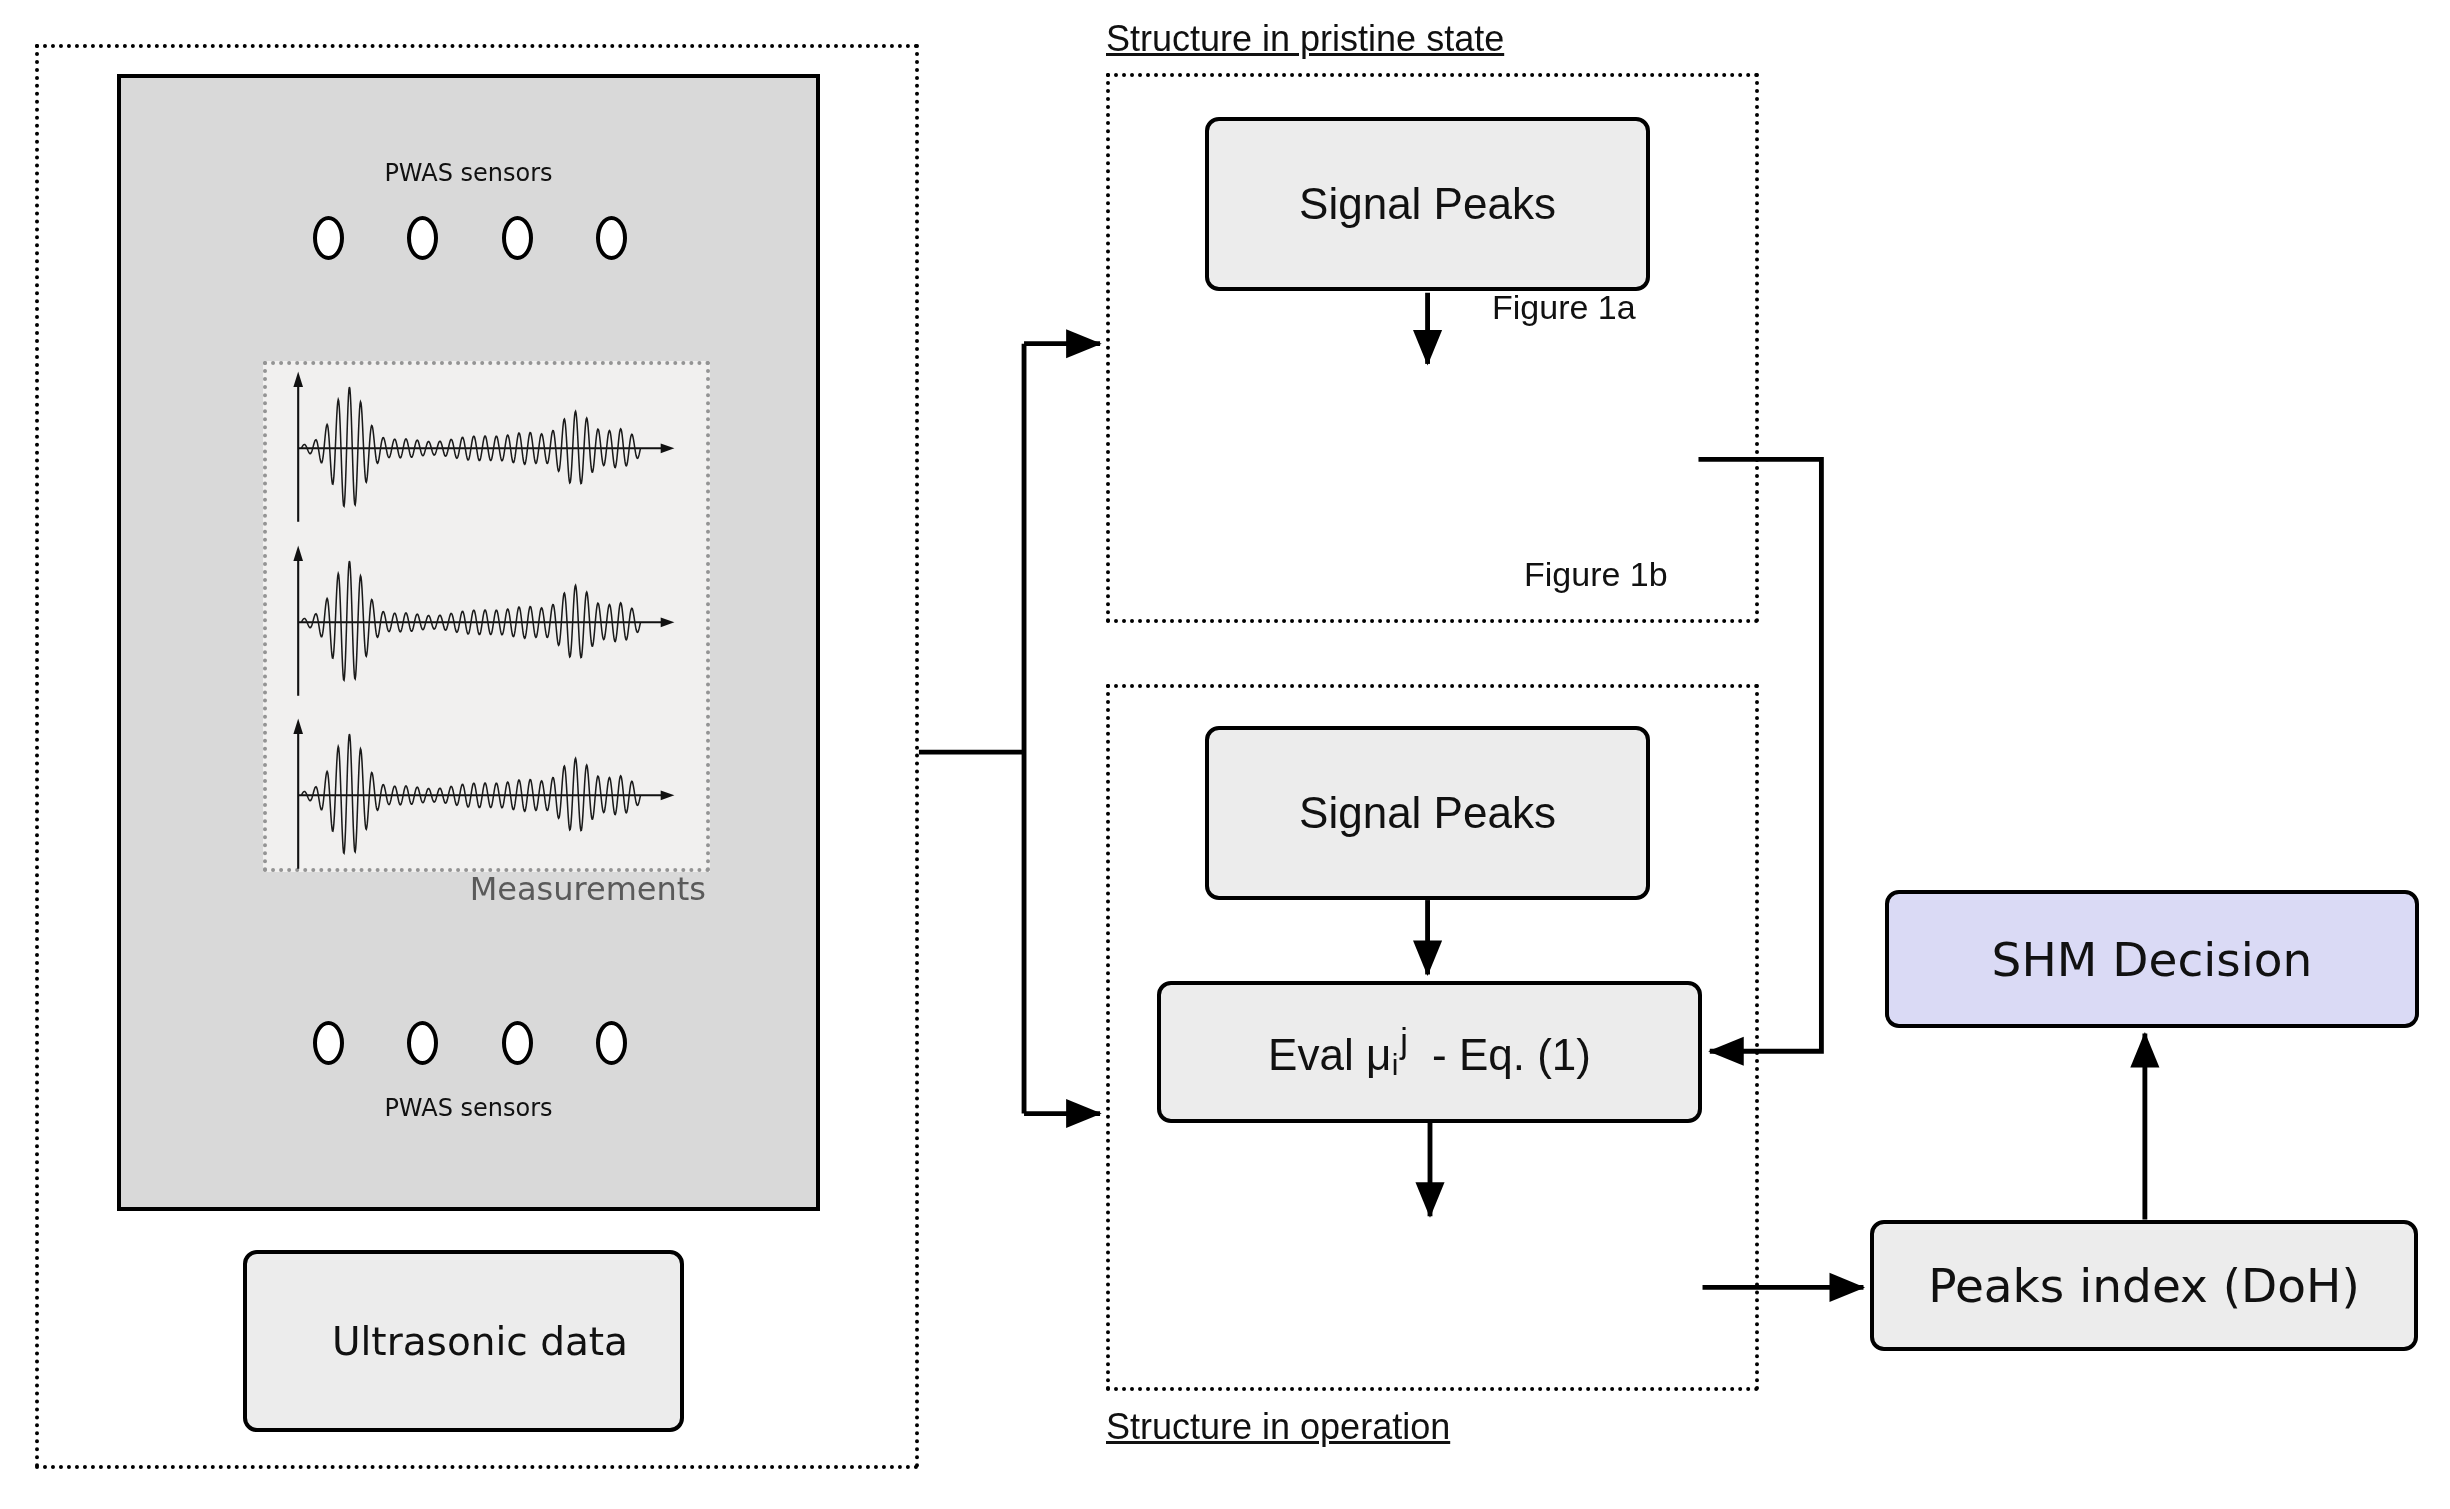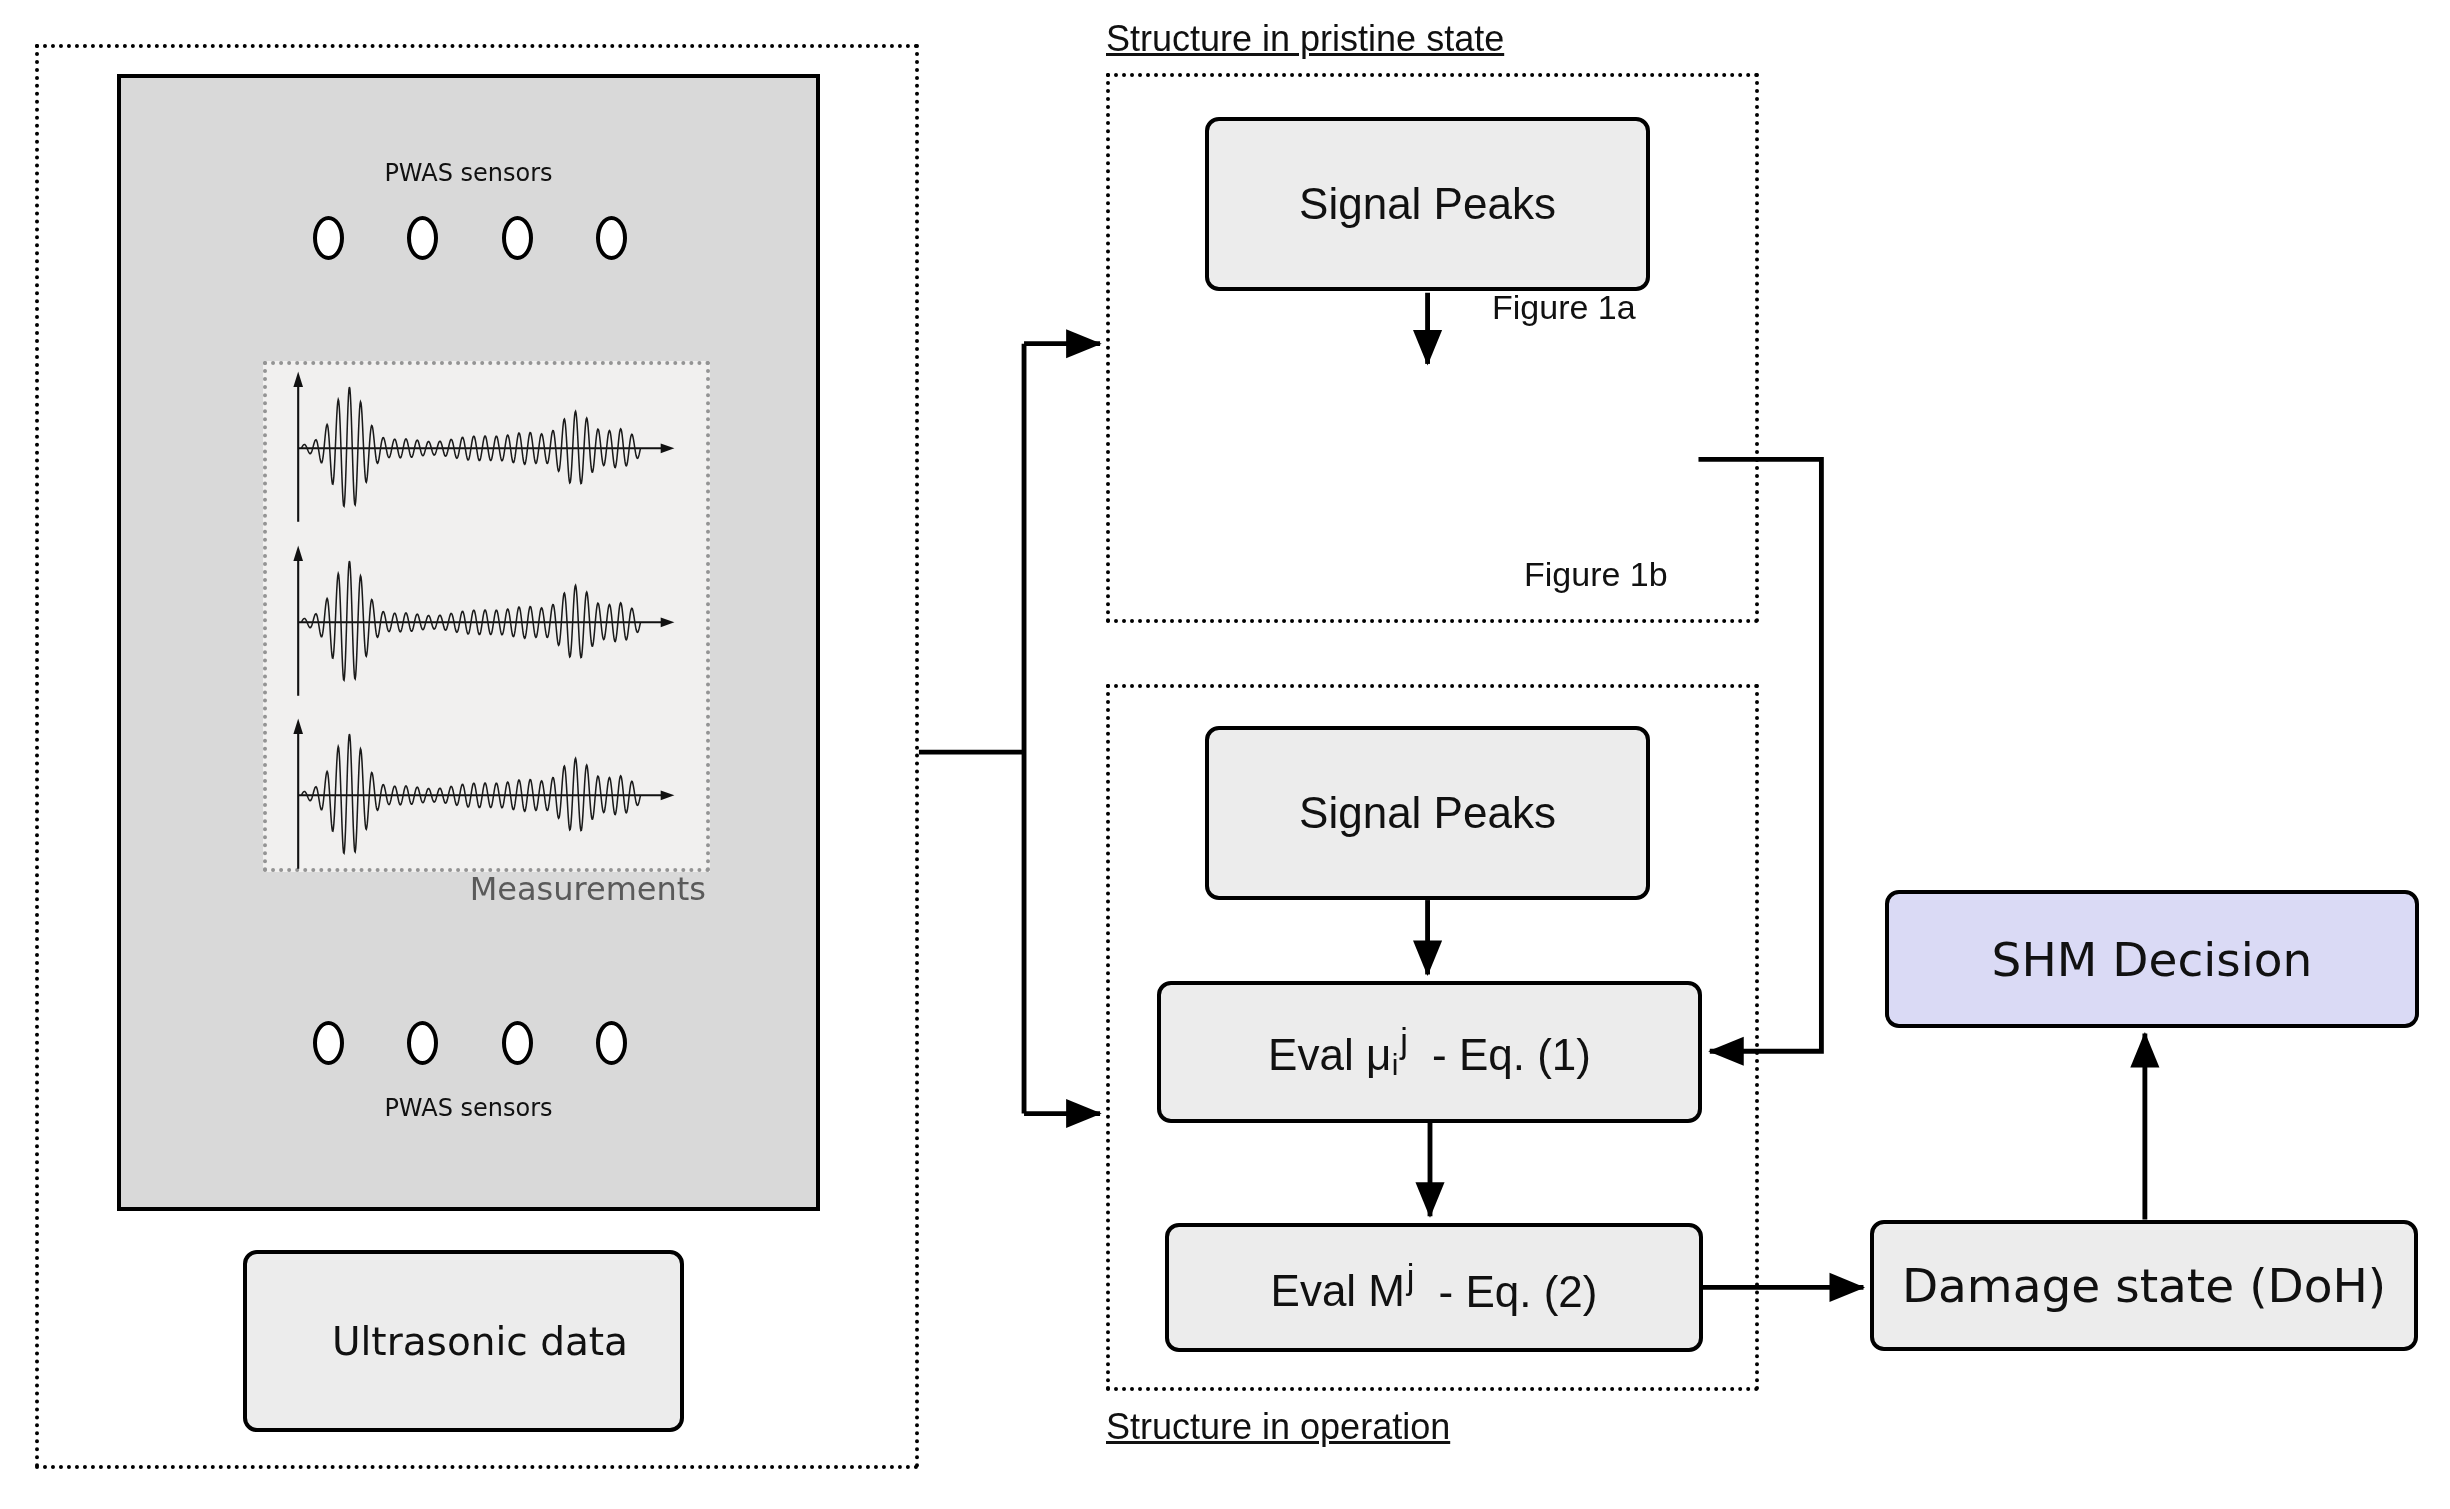--- a/index.html
+++ b/index.html
@@ -107,30 +107,25 @@
   <div class="node" style="left:1205px; top:726px; width:445px; height:174px;">
     <span>Signal Peaks</span>
   </div>
 
   <div class="node" style="left:1157px; top:981px; width:545px; height:142px;align-items:center;">
     <span>
       <span>Eval μ</span><span class="sub">i</span><span class="sup">j</span><span class="post">- Eq. (1)</span>
     </span>
   </div>
 
-  <div class="node" style="left:1165px; top:1223px; width:538px; height:129px;">
-    <span>
-      <span>Eval M</span><span class="sup">j</span><span class="post">- Eq. (2)</span>
-    </span>
-  </div>
 
   <div class="struct-title" style="left:1106px; top:1406px;">Structure in operation</div>
 
   <div class="node wide-font" style="left:1870px; top:1220px; width:548px; height:131px;">
-    <span>Damage state (DoH)</span>
+    <span>Peaks index (DoH)</span>
   </div>
 
   <div class="node wide-font decision" style="left:1885px; top:890px; width:534px; height:138px;">
     <span>SHM Decision</span>
   </div>
 
   <svg class="overlay" width="2450" height="1509" viewBox="0 0 3029 1866">
     <defs>
       <marker id="ah" markerUnits="userSpaceOnUse" markerWidth="50" markerHeight="44" refX="44" refY="22" orient="auto">
         <path d="M2,4 L46,22 L2,40 Z" fill="#000"></path>

